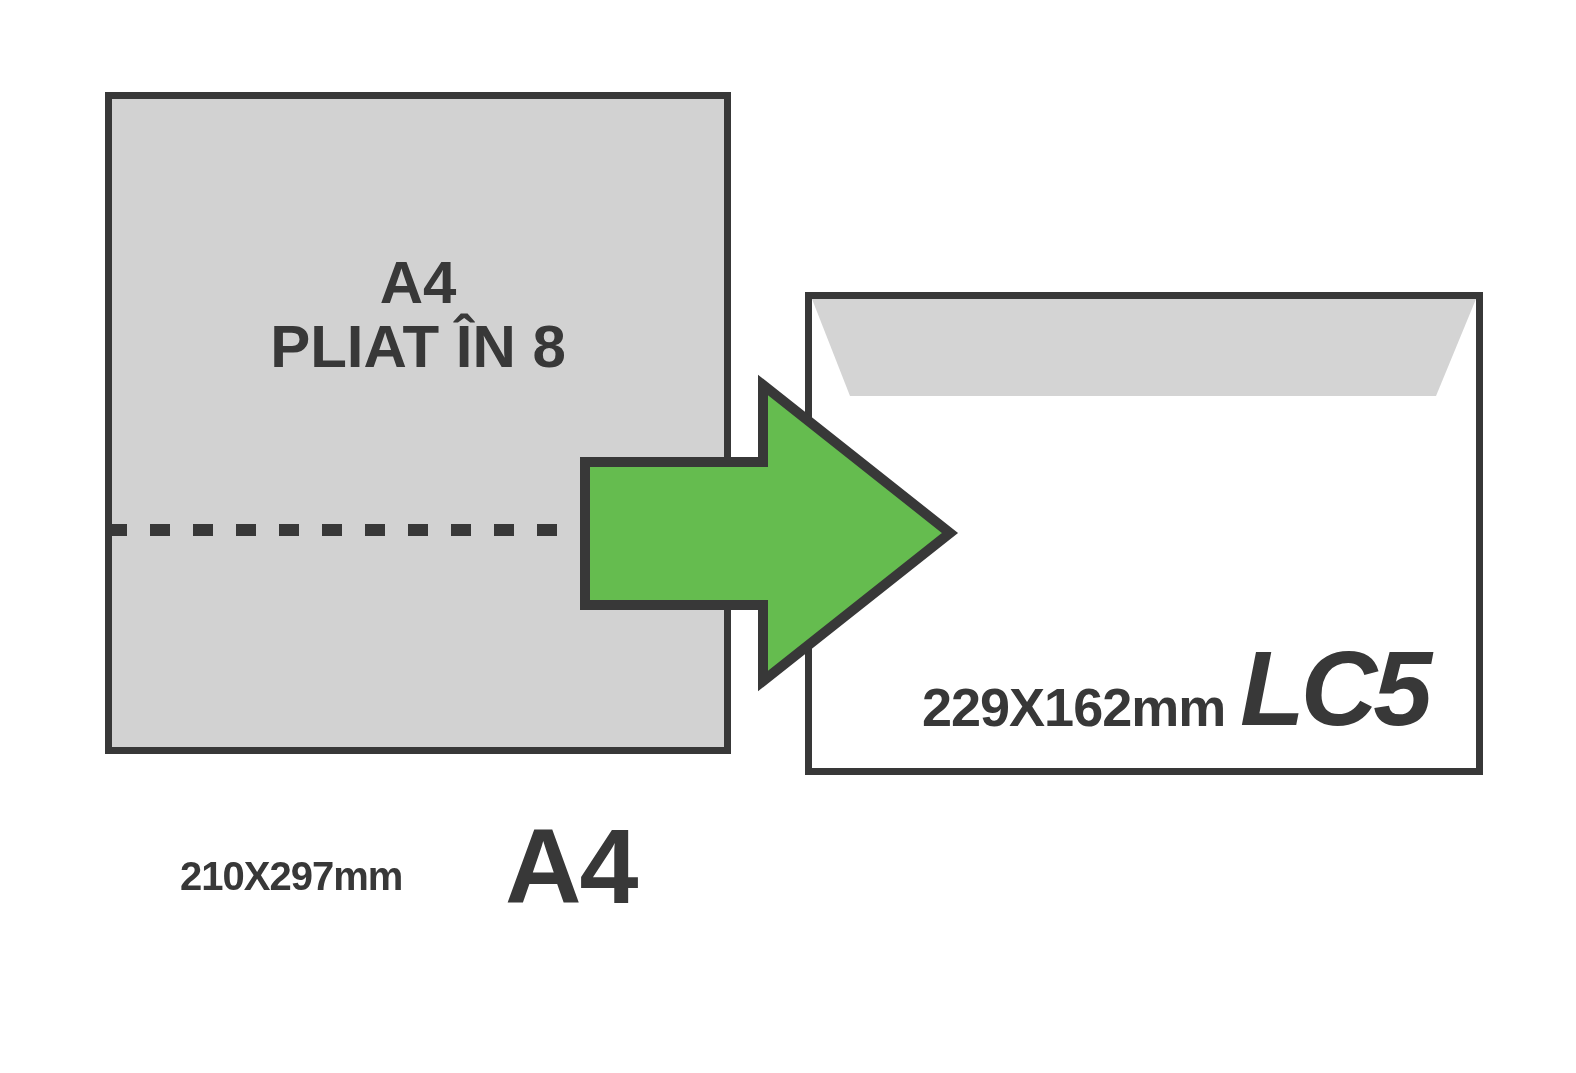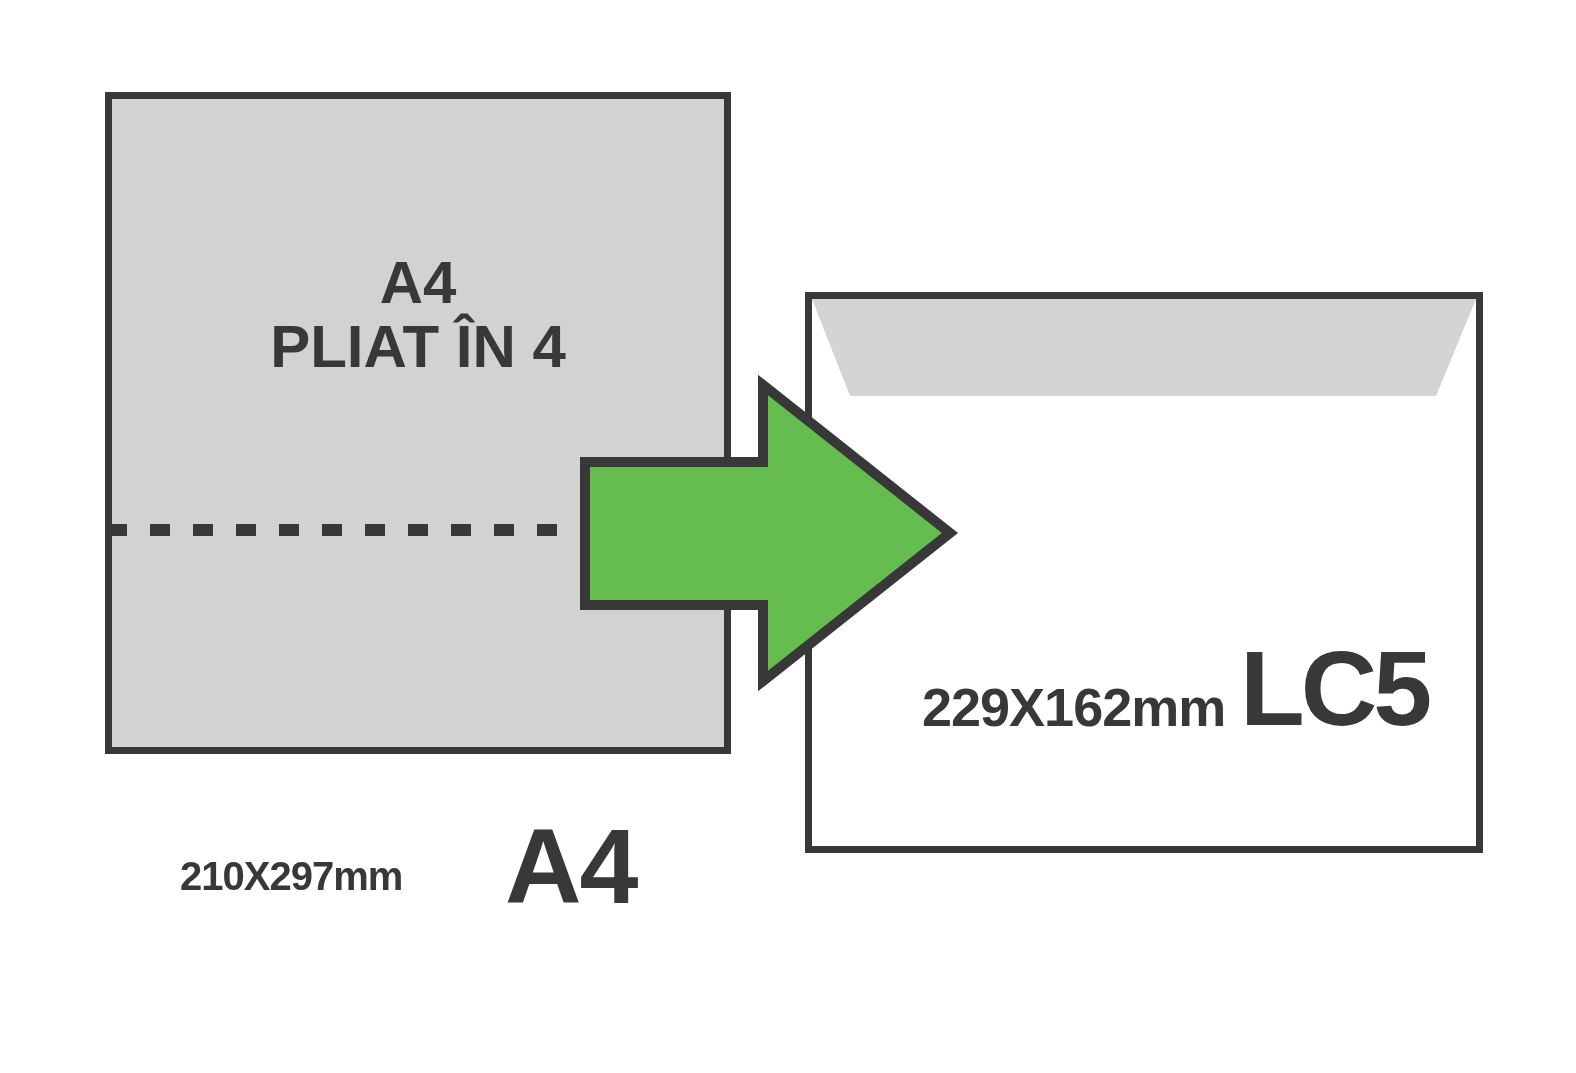--- a/index.html
+++ b/index.html
@@ -71,21 +71,21 @@
     );
     z-index: 2;
   }
 
   
   .envelope {
     position: absolute;
     left: 805px;
     top: 292px;
     width: 678px;
-    height: 561px;
+    height: 483px;
     box-sizing: border-box;
     background: var(--background, #ffffff);
     border: 7px solid var(--outline, #383838);
     z-index: 1;
   }
   .flap {
     position: absolute;
     left: 0;
     top: 0;
     width: 664px;
@@ -101,41 +101,42 @@
     line-height: 1;
     letter-spacing: -1px;
   }
   .env-format {
     position: absolute;
     left: 428px;
     top: 336px;
     font-size: 106px;
     line-height: 1;
     letter-spacing: -4px;
+    font-style: italic;
   }
 
   
   .arrow-svg {
     position: absolute;
     left: 570px;
     top: 370px;
     width: 400px;
     height: 330px;
     z-index: 3;
   }
 </style>
 </head>
 <body>
 
 <div class="canvas">
 
   <div class="sheet">
     <div class="sheet-title">
       <div>A4</div>
-      <div>PLIAT ÎN 4</div>
+      <div>PLIAT ÎN 8</div>
     </div>
     <div class="sheet-dims">210X297mm</div>
     <div class="sheet-format">A4</div>
   </div>
 
   <div class="fold-line"></div>
 
   <div class="envelope">
     <div class="flap"></div>
     <div class="env-dims">229X162mm</div>

